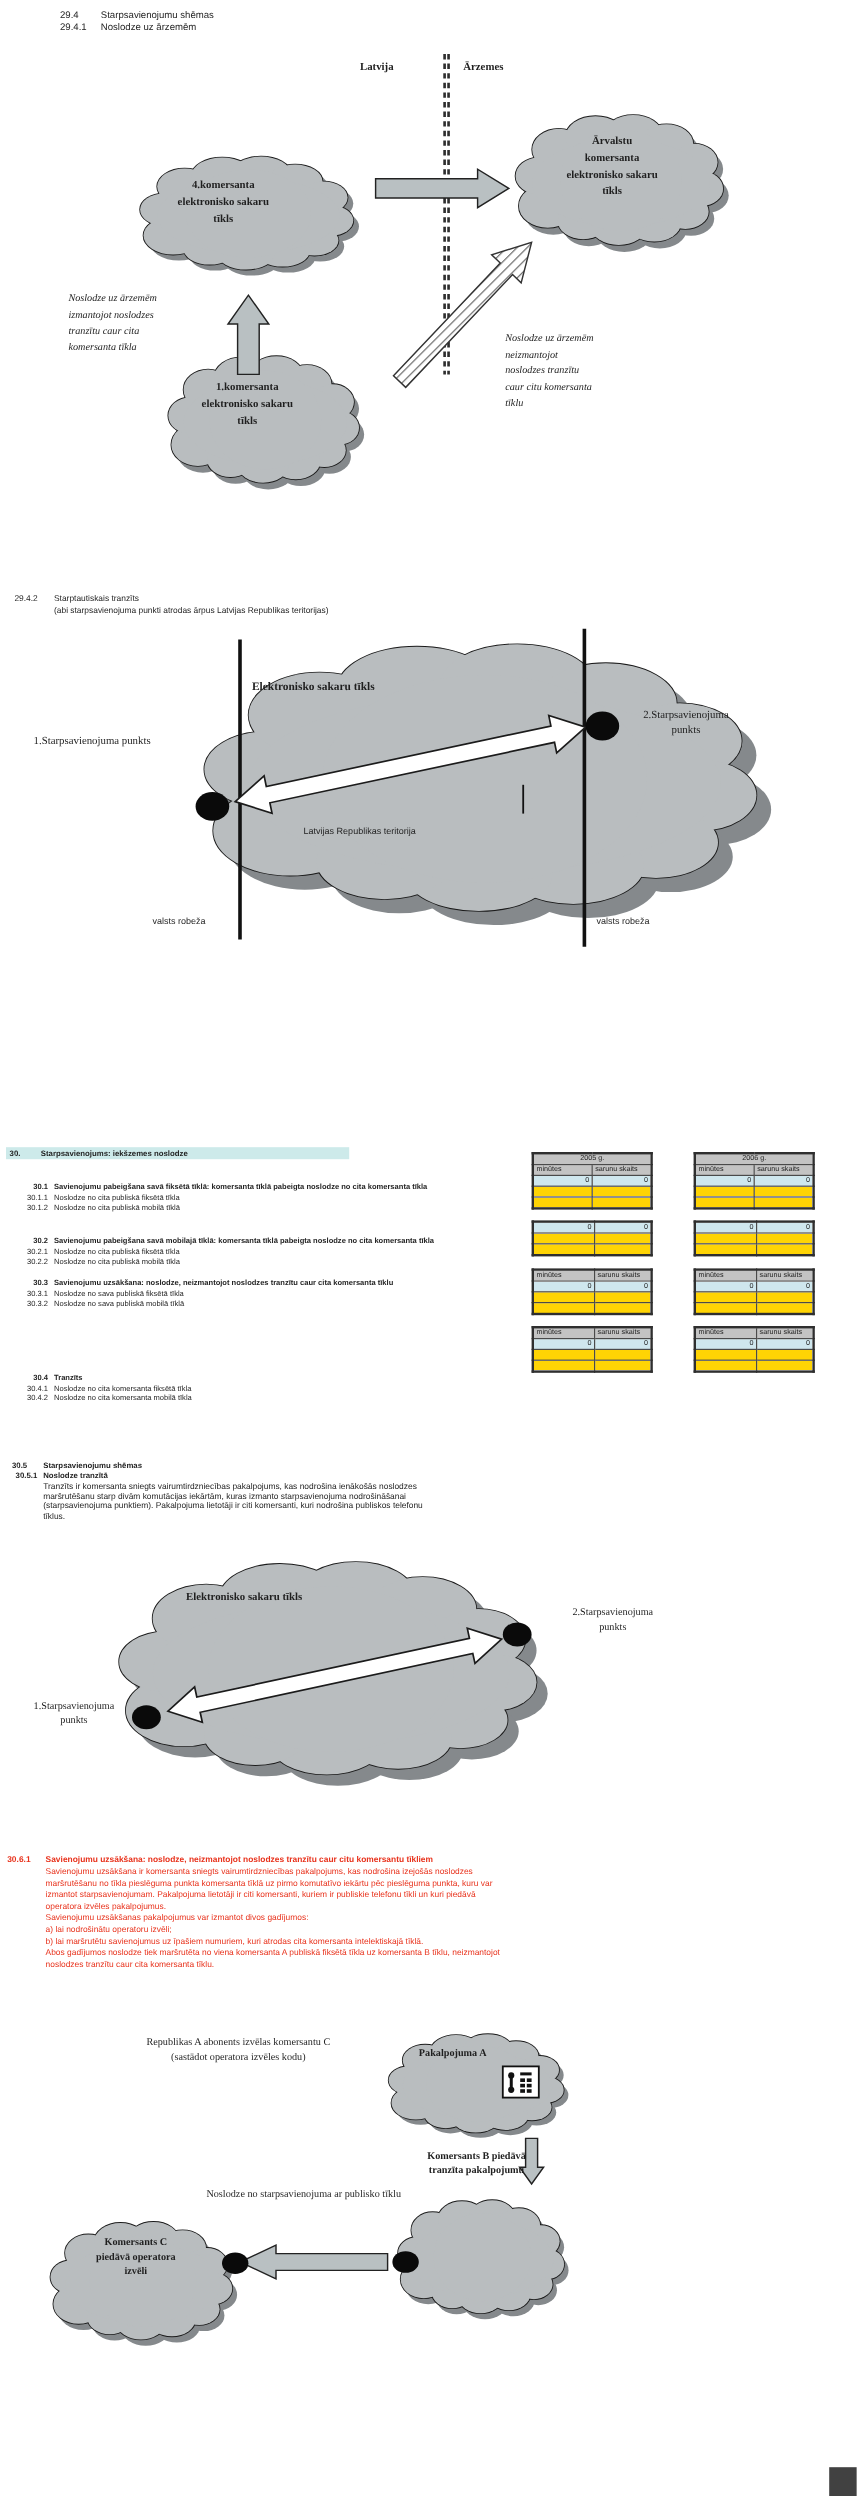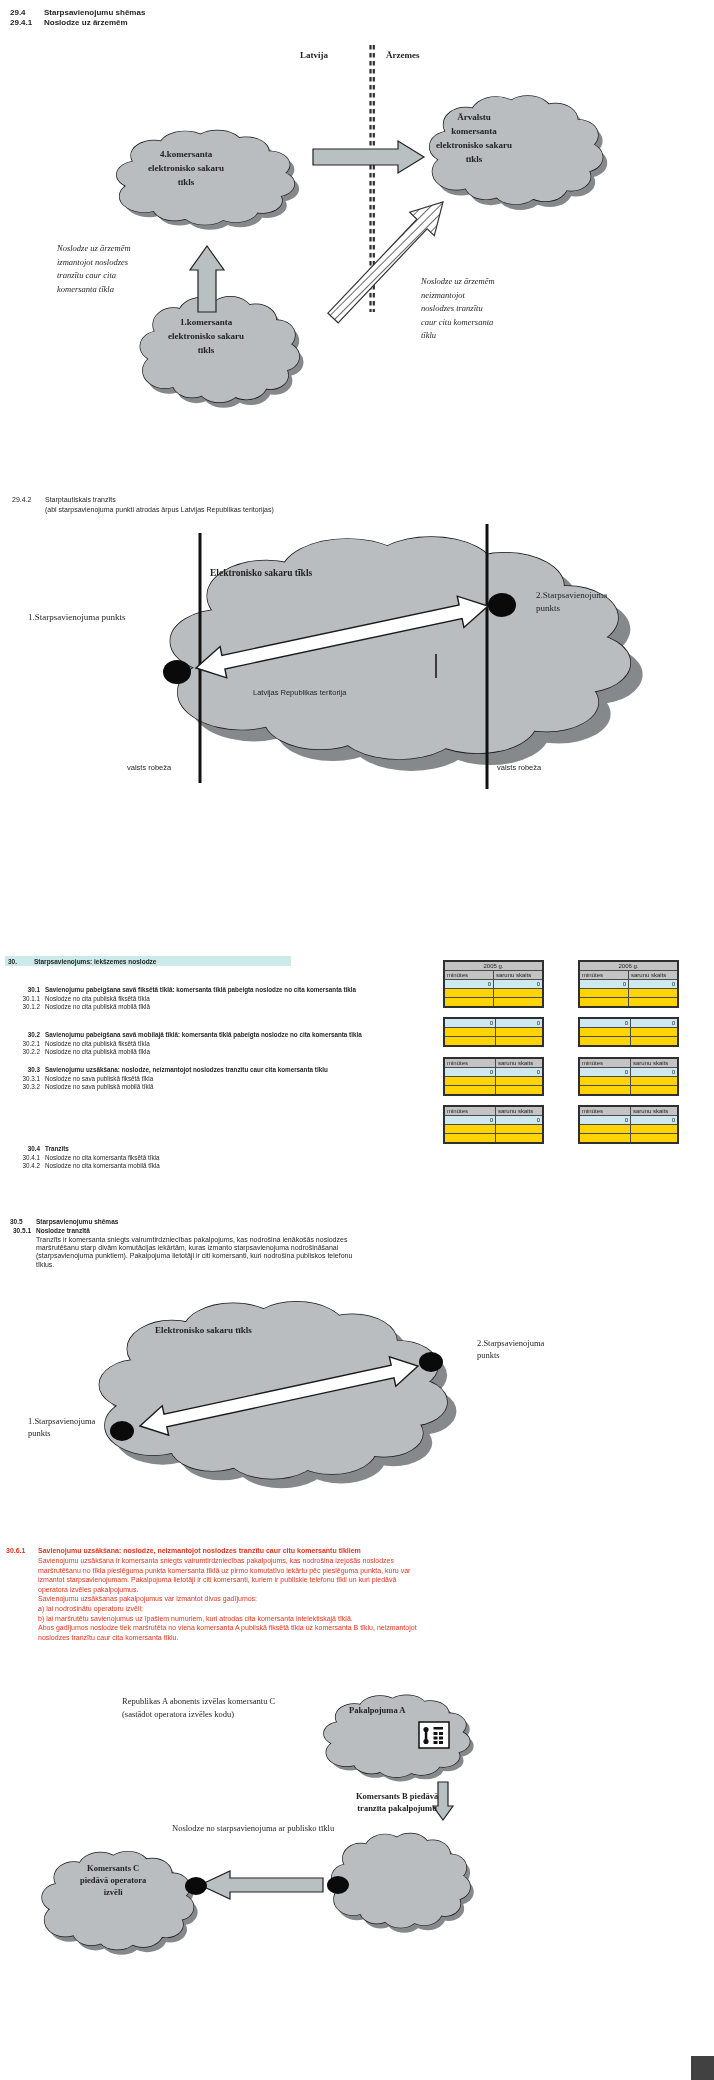--- a/index.html
+++ b/index.html
@@ -1,29 +1,29 @@
 <!DOCTYPE html>
 <html><head>
 <meta charset="utf-8">
 <style>
   html,body{margin:0;padding:0;}
   body{width:714px;height:2080px;position:relative;background:#ffffff;overflow:hidden;
        font-family:"Liberation Sans",sans-serif;color:#1f1f1f;}
   .pre{white-space:pre-line;}
   .sans{font-family:"Liberation Sans",sans-serif;}
-  .serif{font-family:"Liberation Serif","DejaVu Serif",serif;}
+  .serif{font-family:"Liberation Serif","DejaVu Serif",serif;text-align:center;}
   .serifb{font-family:"Liberation Serif","DejaVu Serif",serif;font-weight:bold;text-align:center;}
   .serifi{font-family:"Liberation Serif","DejaVu Serif",serif;font-style:italic;}
   .bold{font-weight:bold;}
   .red{color:#e8321c;}
   svg.cloud{position:absolute;z-index:1;overflow:visible;}
   #shapes{position:absolute;left:0;top:0;z-index:2;pointer-events:none;}
   .txt{position:absolute;z-index:3;}
   
-  .h1{font-size:8px;font-weight:bold;}
+  .h1{font-size:8px;font-weight:normal;margin-left:40px;}
   .h2{font-size:7px;}
   
   .dlab{font-size:9px;line-height:14px;}
   .note{font-size:8.5px;line-height:13.5px;}
   
   .lrow{left:6px;width:432px;font-size:6.3px;display:flex;z-index:3;position:absolute;}
   .lrow .num{width:34px;text-align:right;flex:none;}
   .lrow .lbl{margin-left:5px;}
   .band{left:5px;top:956px;width:286px;height:10px;background:#cdeaea;display:flex;
         font-size:6.5px;font-weight:bold;align-items:center;z-index:3;position:absolute;}
@@ -481,21 +481,21 @@
 <div class="txt h1" style="left:10px;top:8px">29.4</div>
 <div class="txt h1" style="left:44px;top:8px">Starpsavienojumu shēmas</div>
 <div class="txt h1" style="left:10px;top:18px">29.4.1</div>
 <div class="txt h1" style="left:44px;top:18px">Noslodze uz ārzemēm</div>
 
 <div class="txt serifb" style="left:300px;top:50px;font-size:9px">Latvija</div>
 <div class="txt serifb" style="left:386px;top:50px;font-size:9px">Ārzemes</div>
 <div class="txt serifb dlab pre" style="left:148px;top:147px">4.komersanta
 elektronisko sakaru
 tīkls</div>
-<div class="txt serifb dlab pre" style="left:436px;top:110px">Ārvalstu
+<div class="txt serifb dlab pre" style="left:472px;top:110px">Ārvalstu
 komersanta
 elektronisko sakaru
 tīkls</div>
 <div class="txt serifb dlab pre" style="left:168px;top:315px">1.komersanta
 elektronisko sakaru
 tīkls</div>
 <div class="txt serifi note pre" style="left:57px;top:242px">Noslodze uz ārzemēm
 izmantojot noslodzes
 tranzītu caur cita
 komersanta tīkla</div>

